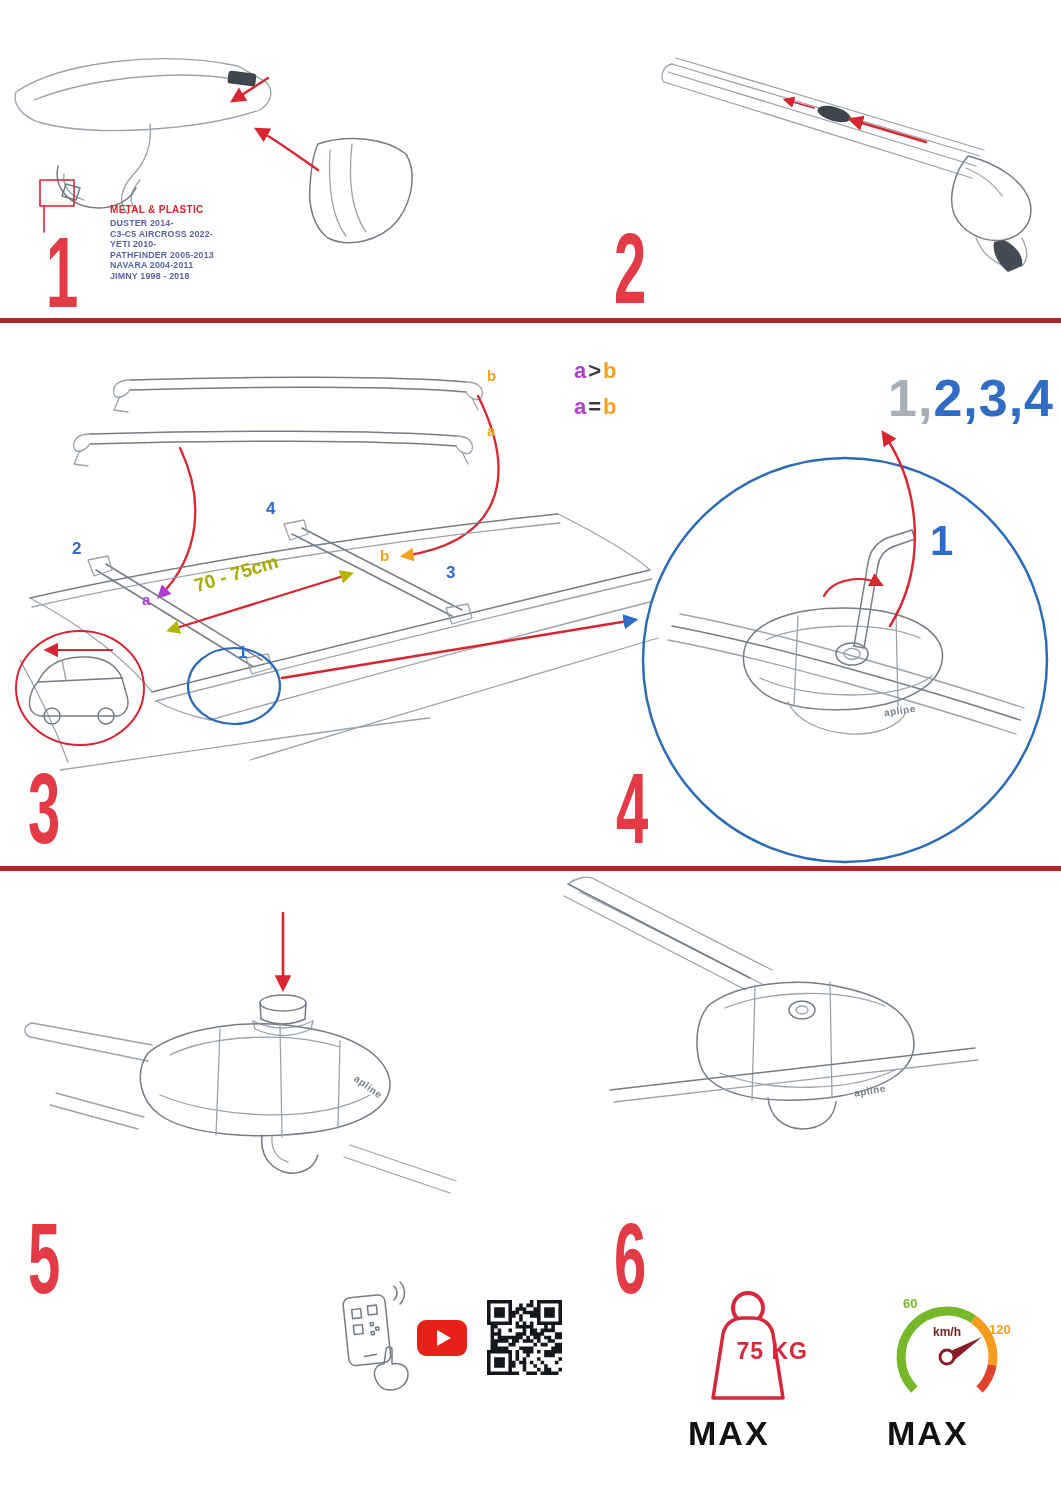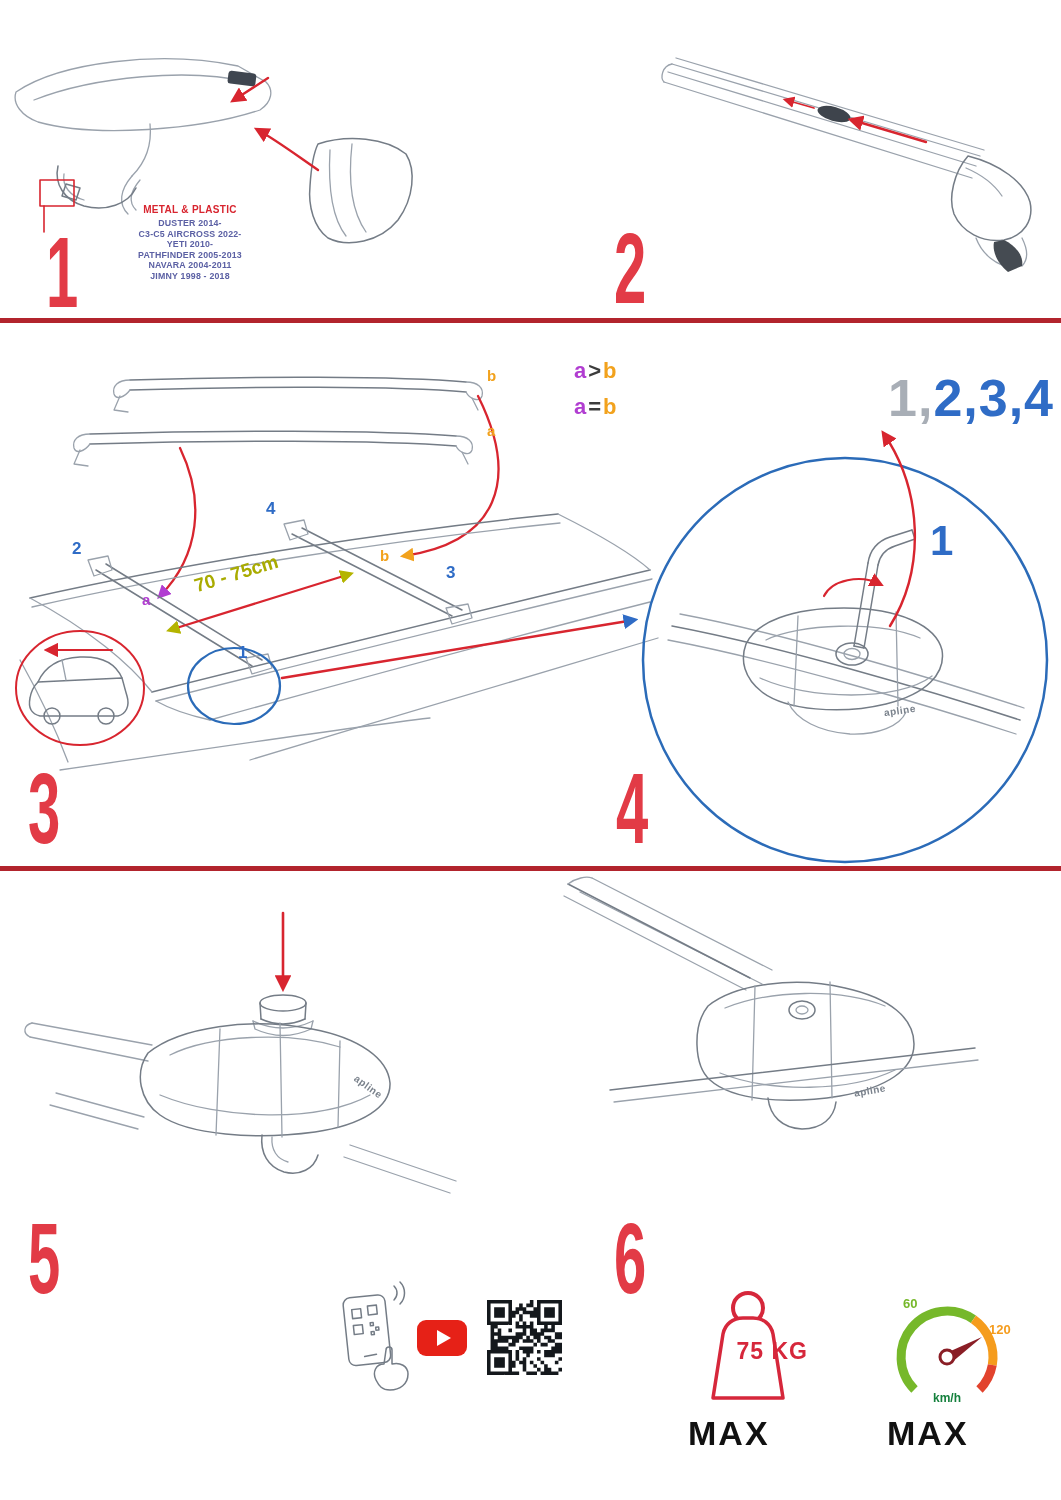--- a/index.html
+++ b/index.html
@@ -3,38 +3,38 @@
 <meta charset="utf-8">
 <style>
   *{margin:0;padding:0;box-sizing:border-box}
   body{background:#e9e9e9;font-family:"Liberation Sans",sans-serif}
   .page{position:relative;width:1061px;height:1500px;background:#ffffff;overflow:hidden;margin:0 auto}
   svg{position:absolute;overflow:visible}
   .divider{position:absolute;left:0;width:100%;height:5px;background:#b2242d}
   .num{position:absolute;font-weight:700;font-size:100px;line-height:1;color:#e23b46;transform:scaleX(0.58);transform-origin:left top}
   .lbl{position:absolute;font-weight:700;font-size:16px;line-height:1}
   .blue{color:#2f6cc6}.orange{color:#f2a21d}.purple{color:#b13dd1}
-  .models{position:absolute;left:110px;top:204px;width:160px;text-align:center}
+  .models{position:absolute;left:110px;top:204px;width:160px;}
   .models .hdr{color:#d8252f;font-size:10px;font-weight:700;letter-spacing:.3px;margin-bottom:3px}
   .models .ln{color:#5b60a4;font-size:8.8px;font-weight:700;line-height:10.6px;letter-spacing:.2px}
   .legend{position:absolute;font-size:22px;font-weight:700;letter-spacing:2px;line-height:1}
   .legend .op{color:#3c3c3c}
   .seq{position:absolute;left:888px;top:372px;font-size:52px;font-weight:700;letter-spacing:1px;line-height:1}
   .seq .g{color:#a8aeb6}.seq .b{color:#2f6cc6}
   .first{position:absolute;left:930px;top:520px;font-size:42px;font-weight:700;color:#2f6cc6;line-height:1}
   .dist{position:absolute;left:192px;top:577px;font-size:19px;font-weight:700;color:#a9ab00;transform:rotate(-17deg);transform-origin:left top;line-height:1}
   .logo-sm{position:absolute;font-size:10px;font-weight:700;color:#7a828c;letter-spacing:.5px;line-height:1}
   .fly{position:absolute;left:116px;top:1326px;font-size:54px;font-weight:500;color:#2b2c7c;letter-spacing:9px;line-height:1}
   .maker{position:absolute;left:62px;top:1406px;font-size:30px;font-weight:700;color:#1d1d1f;letter-spacing:.5px;line-height:1}
   .maker .red{color:#d6273b}
   .maker .sp{margin-left:16px}
   .big-max{position:absolute;width:120px;font-size:34px;font-weight:700;color:#111;letter-spacing:2px;line-height:1}
   .kg{position:absolute;left:688px;top:1340px;width:120px;text-align:right;font-size:23px;font-weight:700;color:#d6273b;letter-spacing:1px;line-height:1}
   .tick{position:absolute;font-size:13px;font-weight:700;line-height:1}
-  .kmh{position:absolute;left:917px;top:1392px;width:60px;text-align:center;font-size:12px;font-weight:700;color:#15803d;line-height:1}
+  .kmh{position:absolute;left:917px;top:1326px;width:60px;text-align:center;font-size:12px;font-weight:700;color:#7f1d1d;line-height:1}
   .sk{stroke:#9aa2ac;stroke-width:1.3;fill:none;stroke-linecap:round;stroke-linejoin:round}
   .sk2{stroke:#747c86;stroke-width:1.5;fill:none;stroke-linecap:round;stroke-linejoin:round}
   .redl{stroke:#d8252f;fill:none;stroke-linecap:round;stroke-linejoin:round}
 </style>
 </head>
 <body>
 
 <div class="page">
 
   <svg width="0" height="0">

